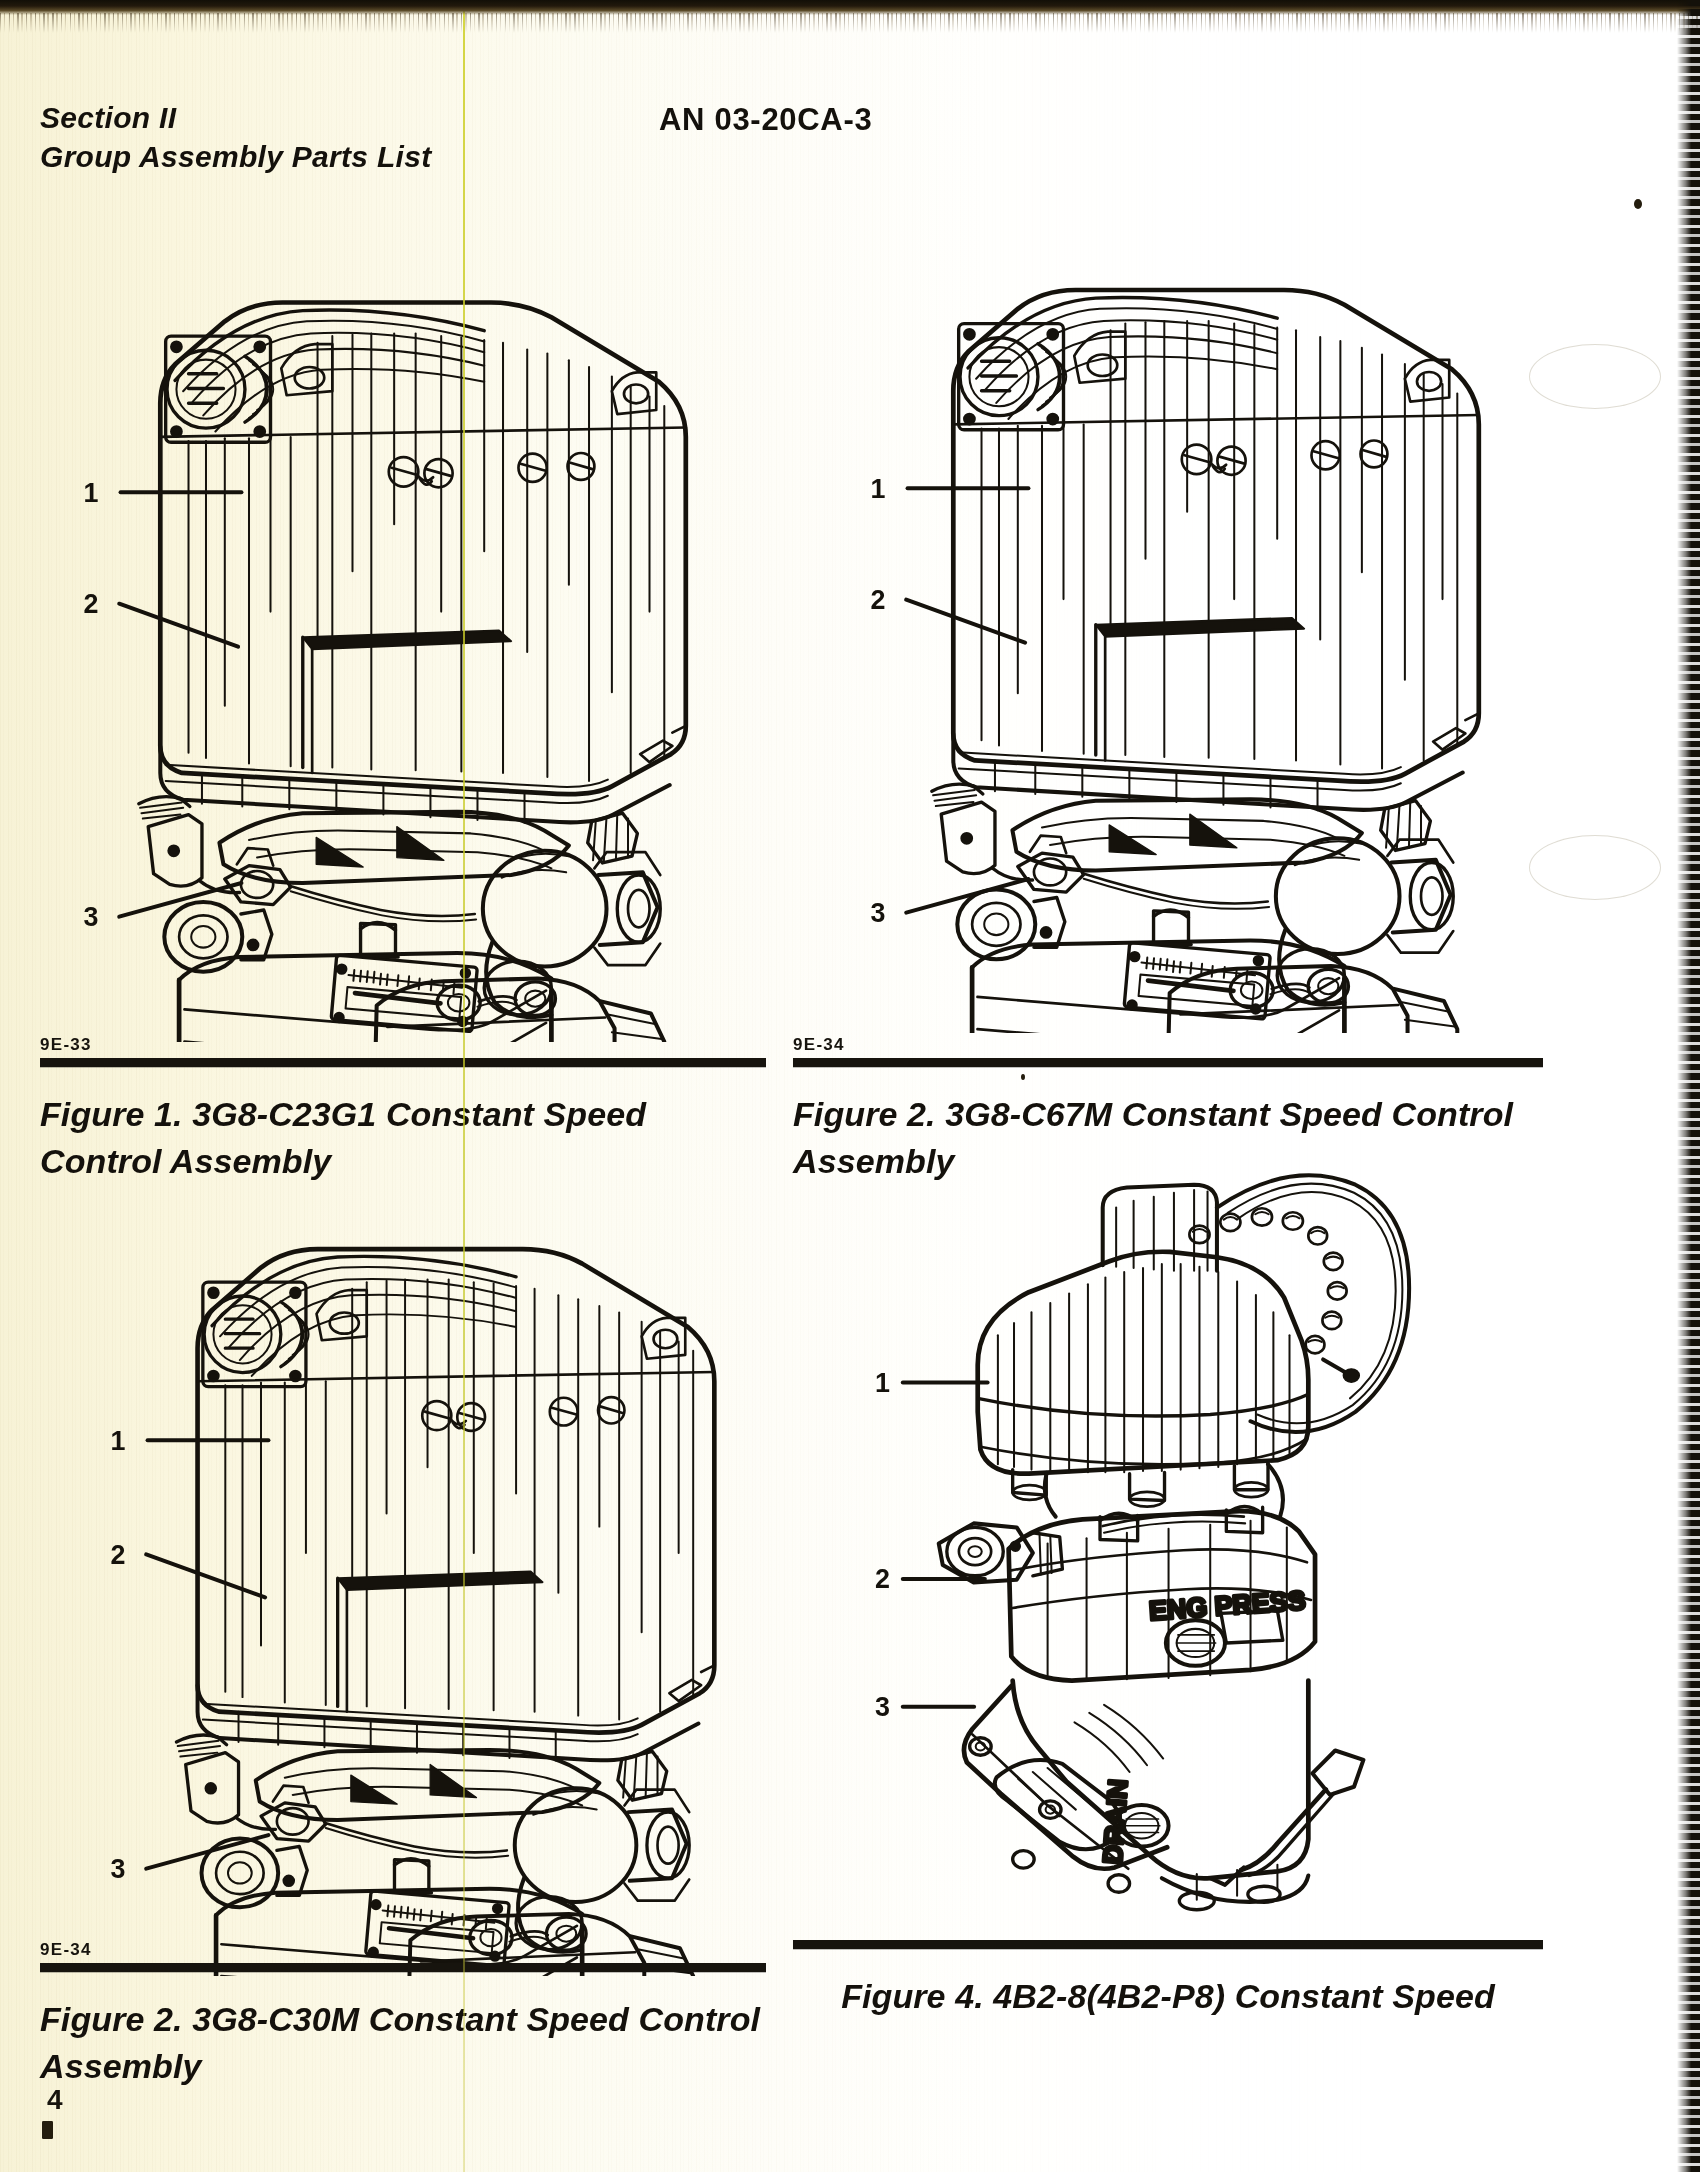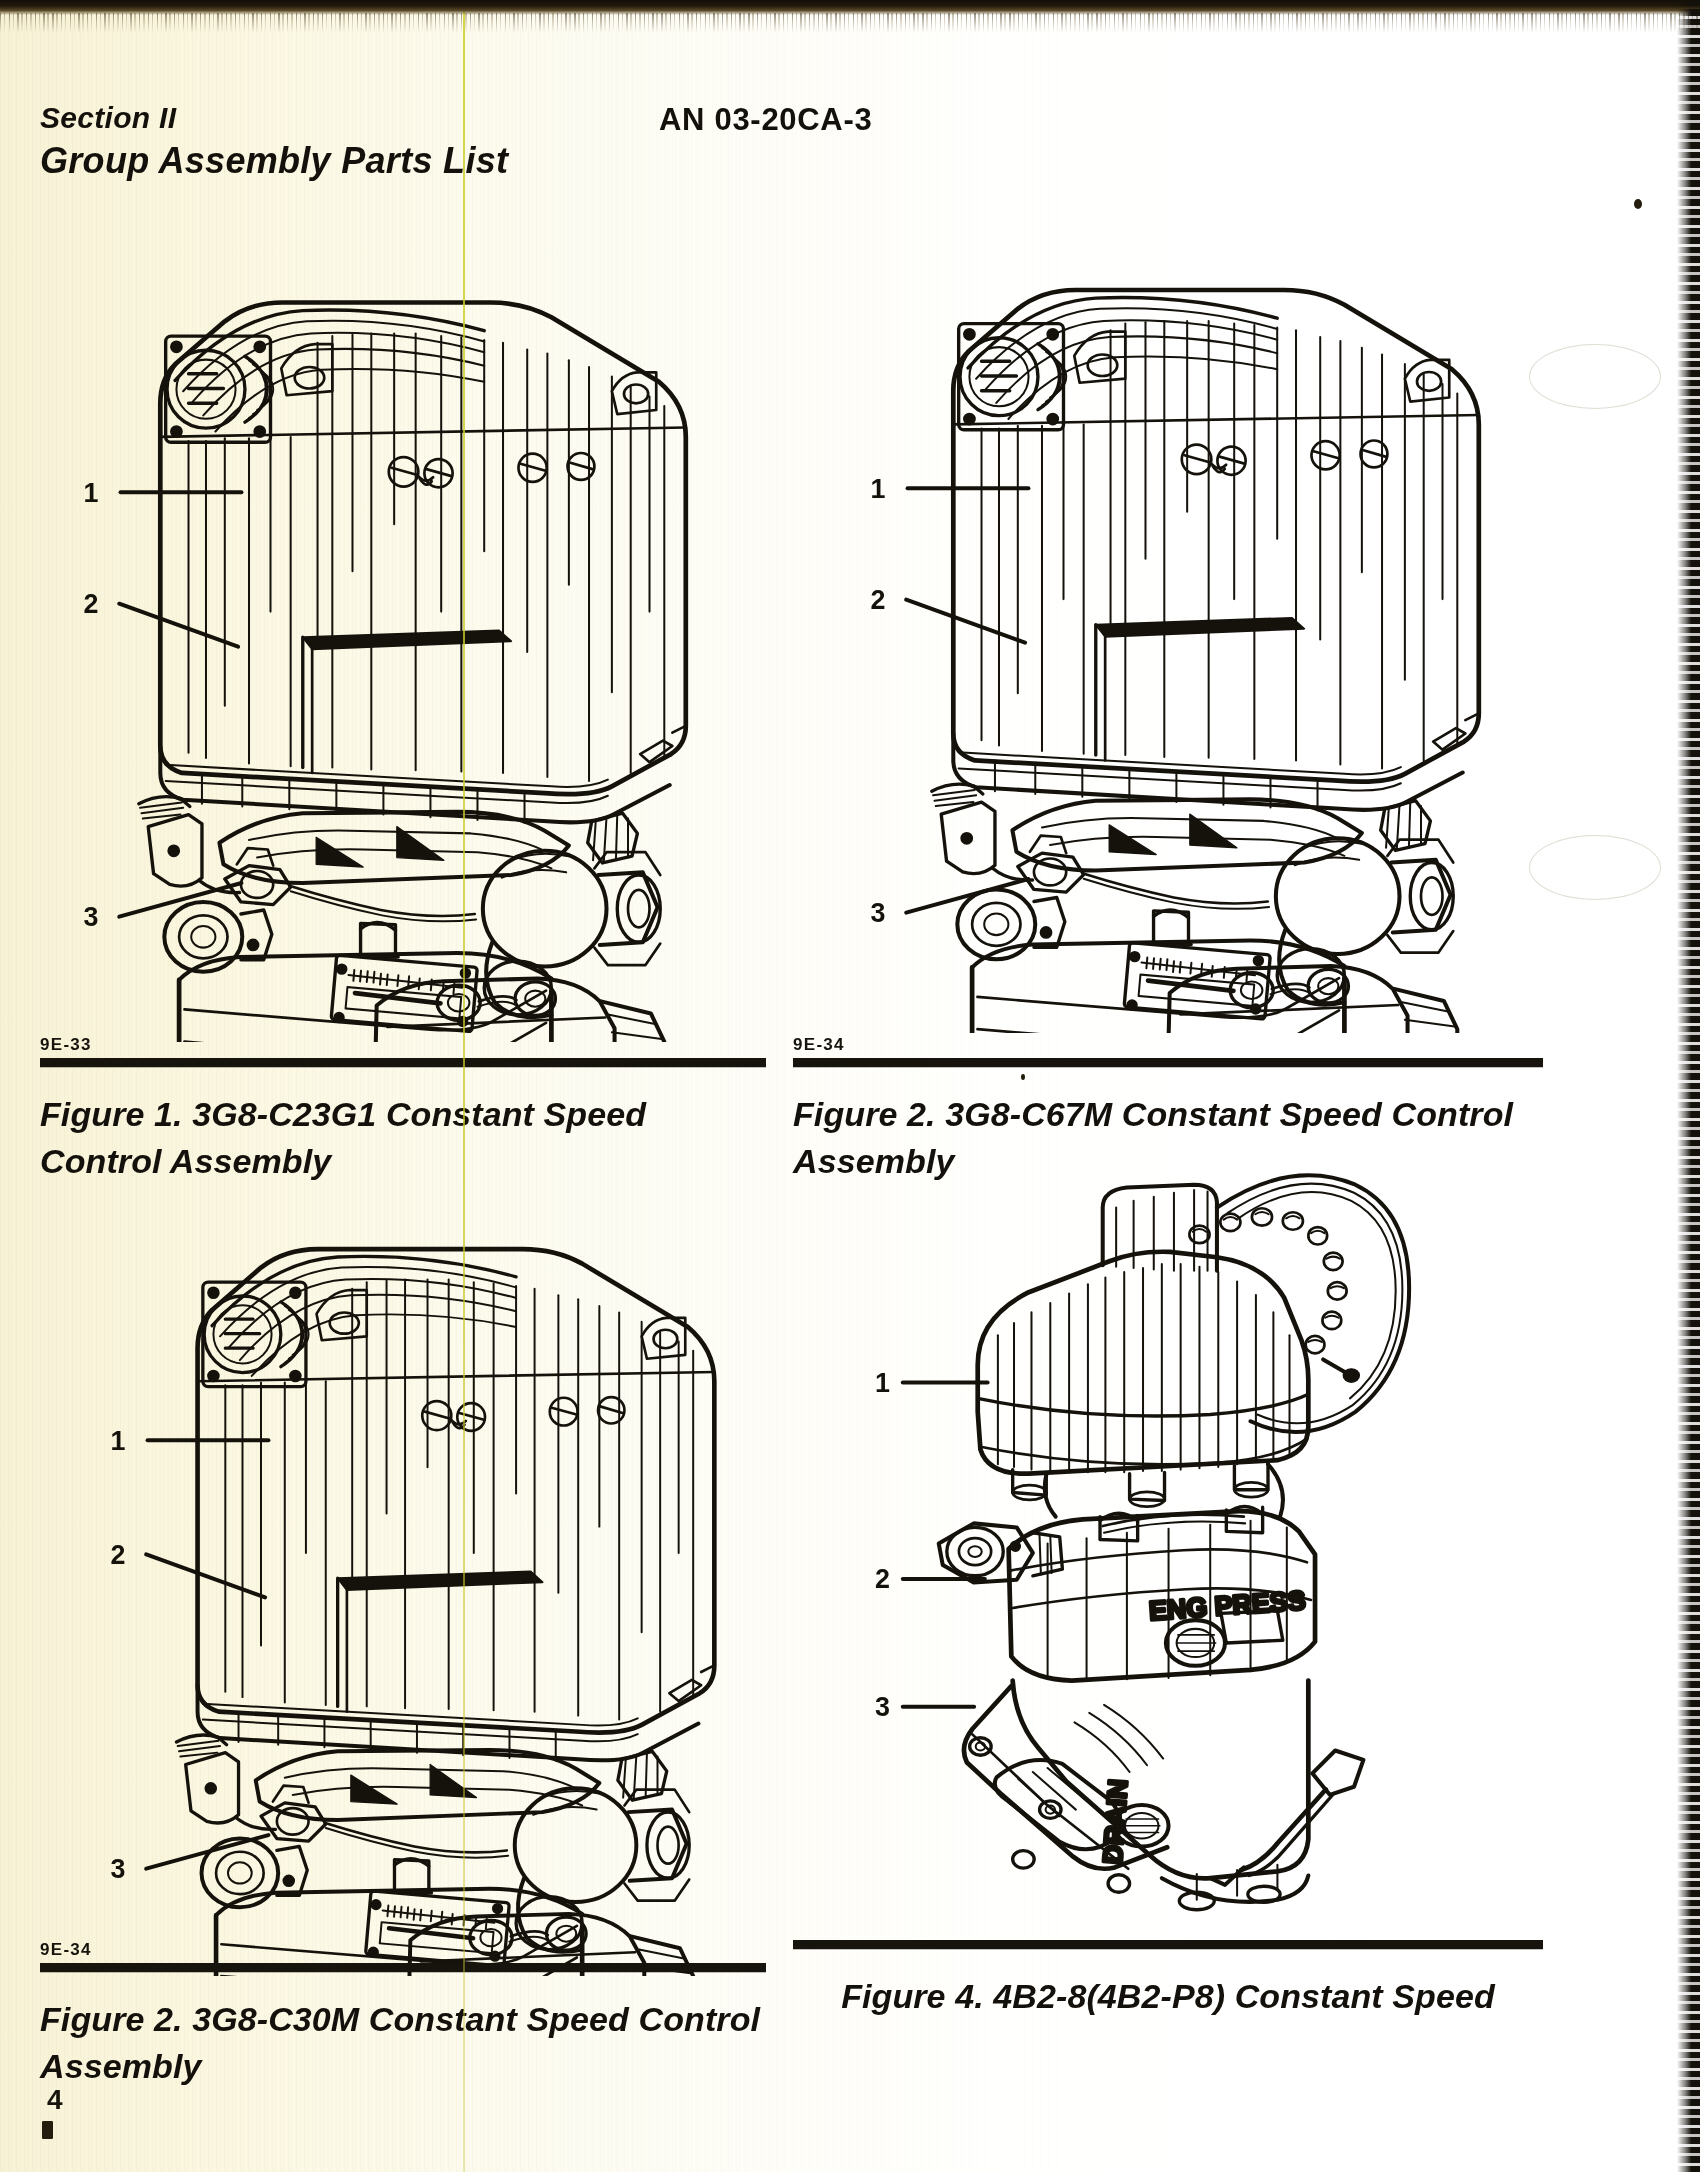--- a/index.html
+++ b/index.html
@@ -40,21 +40,21 @@
     -webkit-mask-image:linear-gradient(90deg,#000 0%,rgba(0,0,0,.7) 30%,rgba(0,0,0,.2) 60%,rgba(0,0,0,0) 85%);
     mask-image:linear-gradient(90deg,#000 0%,rgba(0,0,0,.7) 30%,rgba(0,0,0,.2) 60%,rgba(0,0,0,0) 85%);}
   .punch{position:absolute;right:39px;width:132px;height:65px;border-radius:50%;
     border:1.3px solid rgba(150,140,110,.30);background:rgba(255,255,255,.55);z-index:3;}
   .speck{position:absolute;background:#241d0e;border-radius:50%;z-index:25;}
 
   
   .hdr{position:absolute;z-index:20;color:#14110c;font-weight:700;
        font-style:italic;letter-spacing:0.3px;}
   .hdr-sec{left:40px;top:101px;font-size:30px;text-align:right;}
-  .hdr-grp{left:40px;top:140px;font-size:36px;}
+  .hdr-grp{left:40px;top:140px;font-size:30px;}
   .hdr-an{left:659px;top:102px;font-size:31px;font-style:normal;letter-spacing:0.7px;}
 
   .fig-col{position:absolute;z-index:20;}
   .rule{height:8.7px;background:#17140e;width:100%;
         box-shadow:0 0.7px 0 rgba(0,0,0,.35);}
   .rule-code{font-size:17px;font-weight:700;color:#17140e;text-align:left;
         letter-spacing:1.3px;margin-bottom:3.4px;font-family:"Liberation Sans",sans-serif;}
   .cap{margin-top:24px;font-size:34px;font-weight:700;font-style:italic;
        color:#14110c;text-align:center;line-height:1.38;letter-spacing:0.1px;}
   .cap.left{text-align:left;}

